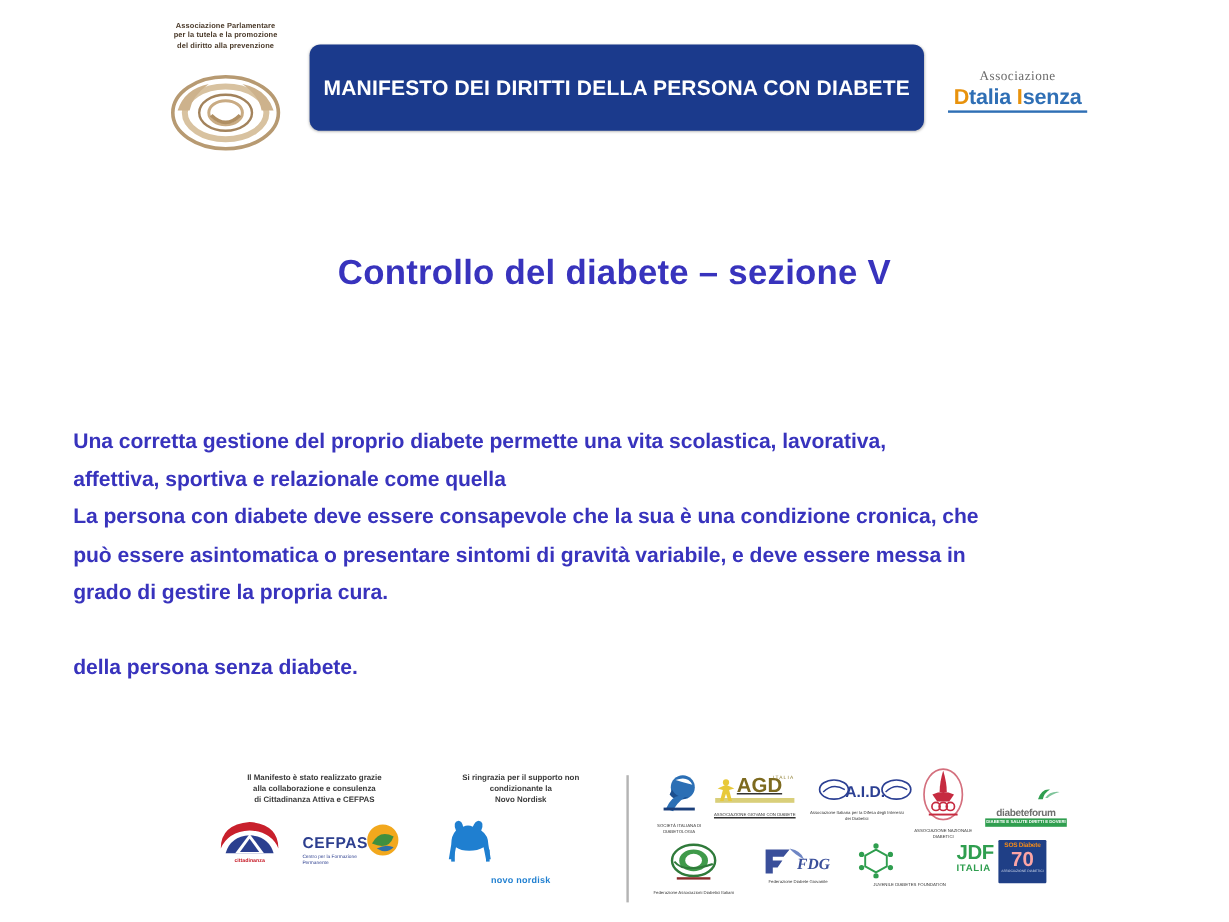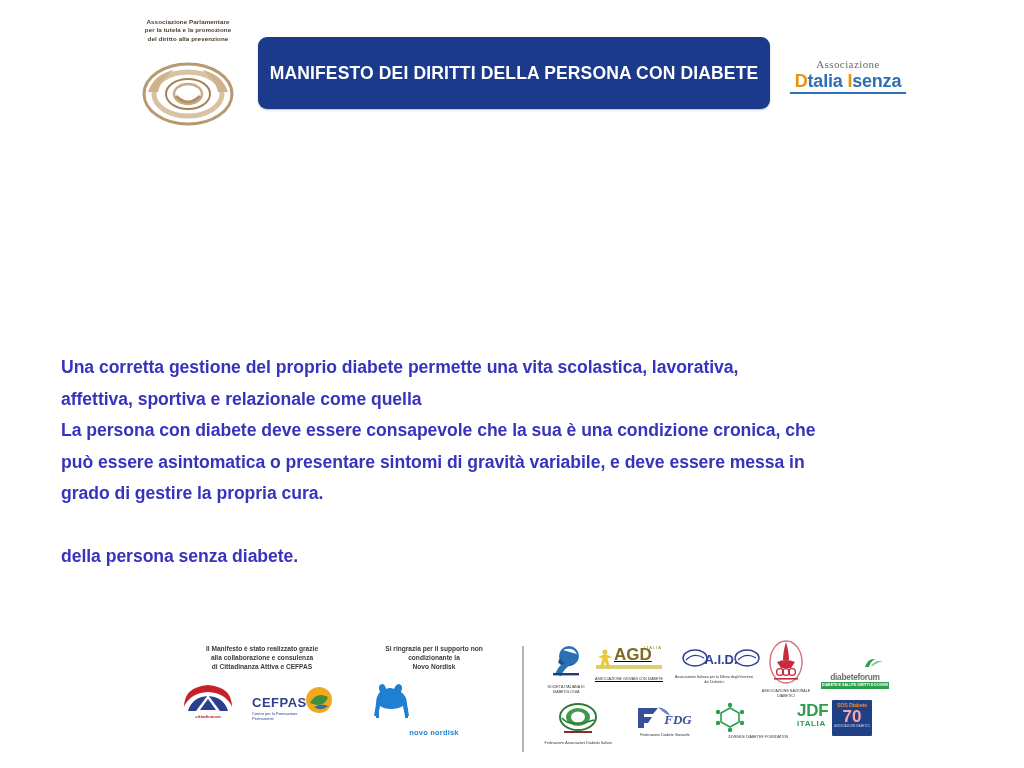--- a/index.html
+++ b/index.html
@@ -138,20 +138,21 @@
       <span class="banner-text">MANIFESTO DEI DIRITTI DELLA PERSONA CON DIABETE</span>
     </div>
 
     <div class="logo-dia">
       <div class="dia-assoc">Associazione</div>
       <div class="dia-main"><span class="o">D</span><span>talia </span><span class="o">I</span><span>senza</span></div>
       <div class="dia-underline"></div>
     </div>
   </div>
 
+  <div class="title">Controllo del diabete – sezione V</div>
 
   <div class="body-block">
     <div class="para p2">Una corretta gestione del proprio diabete permette una vita scolastica, lavorativa, affettiva, sportiva e relazionale come quella</div>
     <div class="para p1">La persona con diabete deve essere consapevole che la sua è una condizione cronica, che può essere asintomatica o presentare sintomi di gravità variabile, e deve essere messa in grado di gestire la propria cura.</div>
     <div class="para p3">della persona senza diabete.</div>
   </div>
 
   <div class="footer">
 
     <div class="foot-col col-cefpas">

